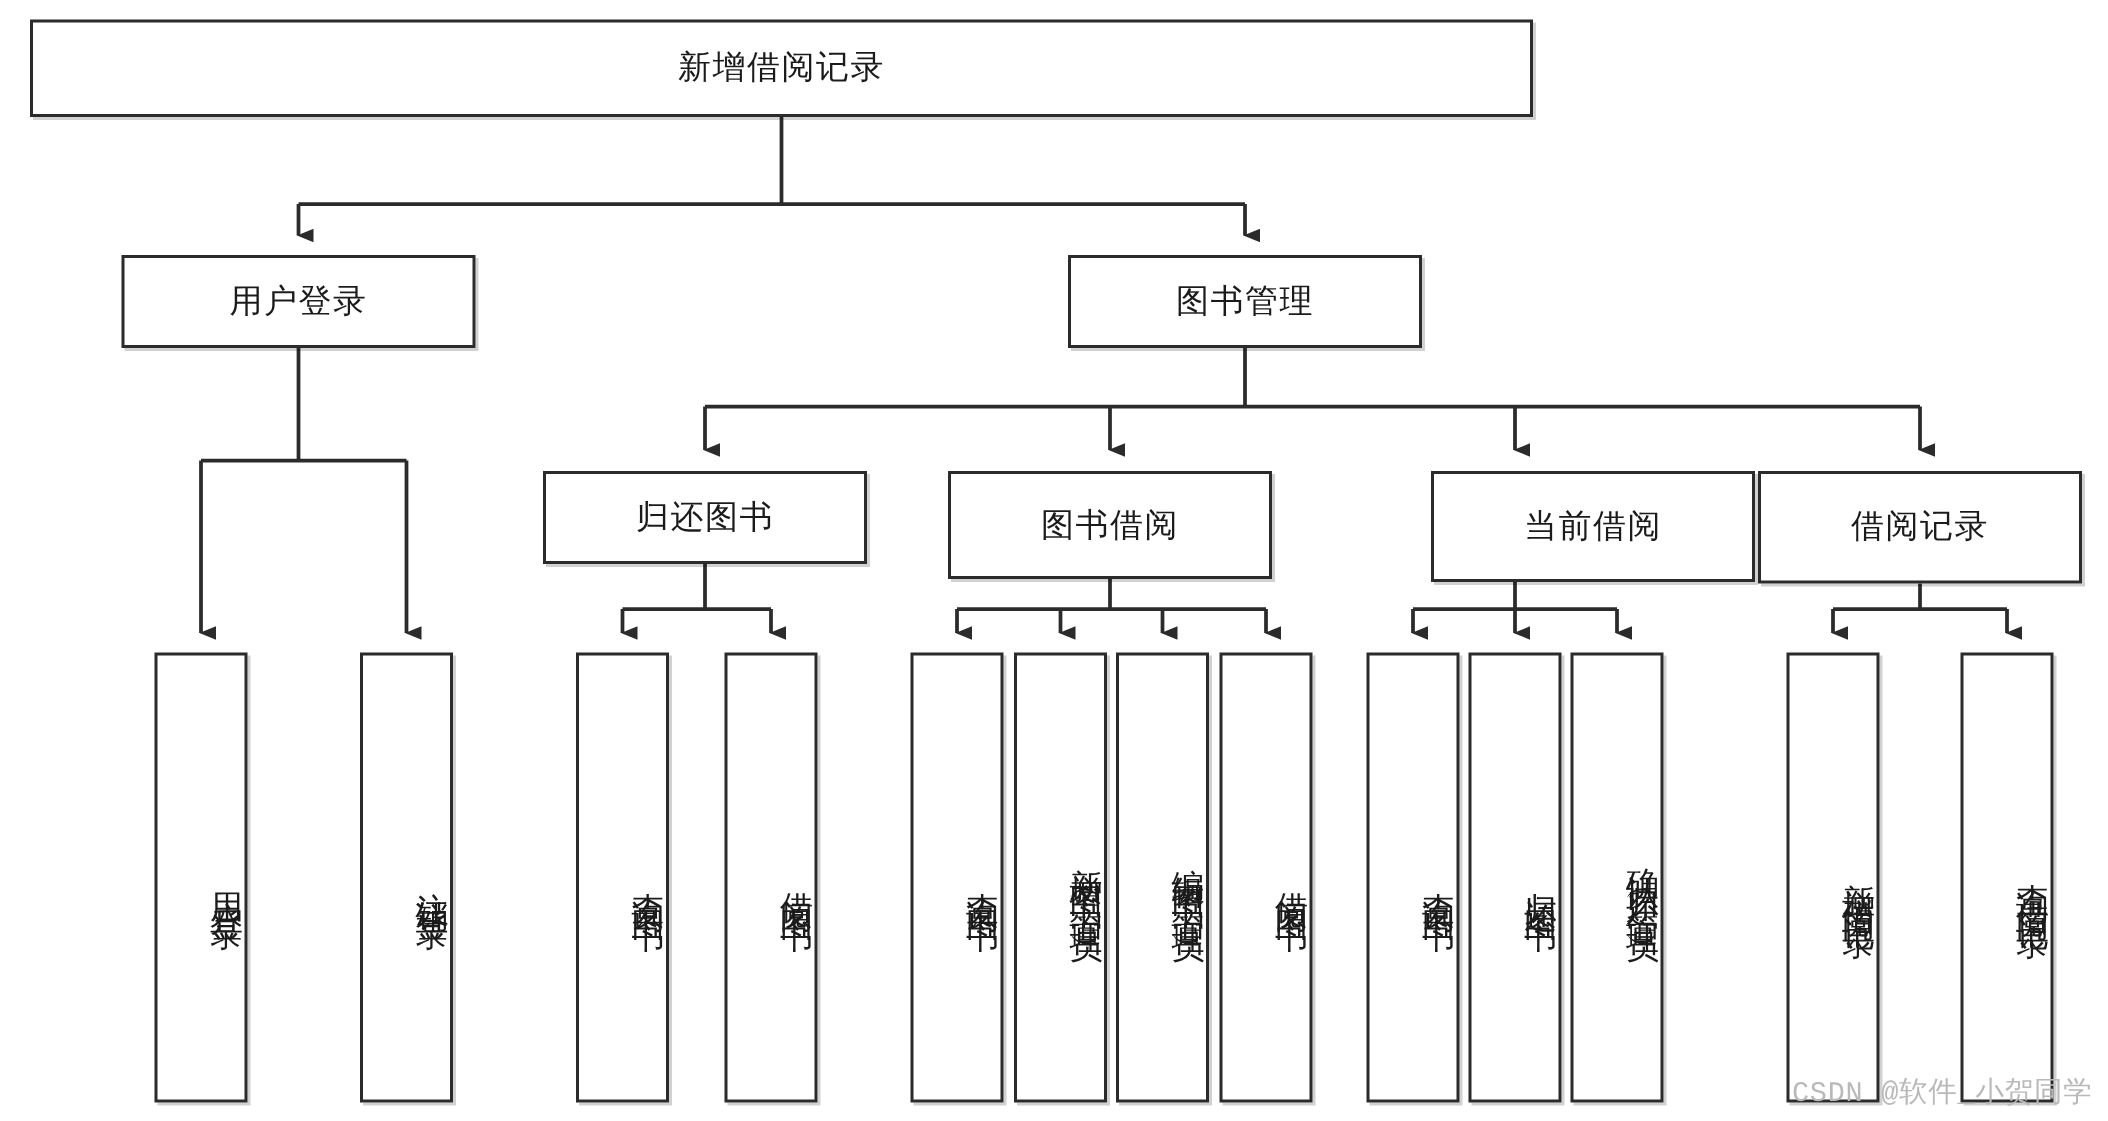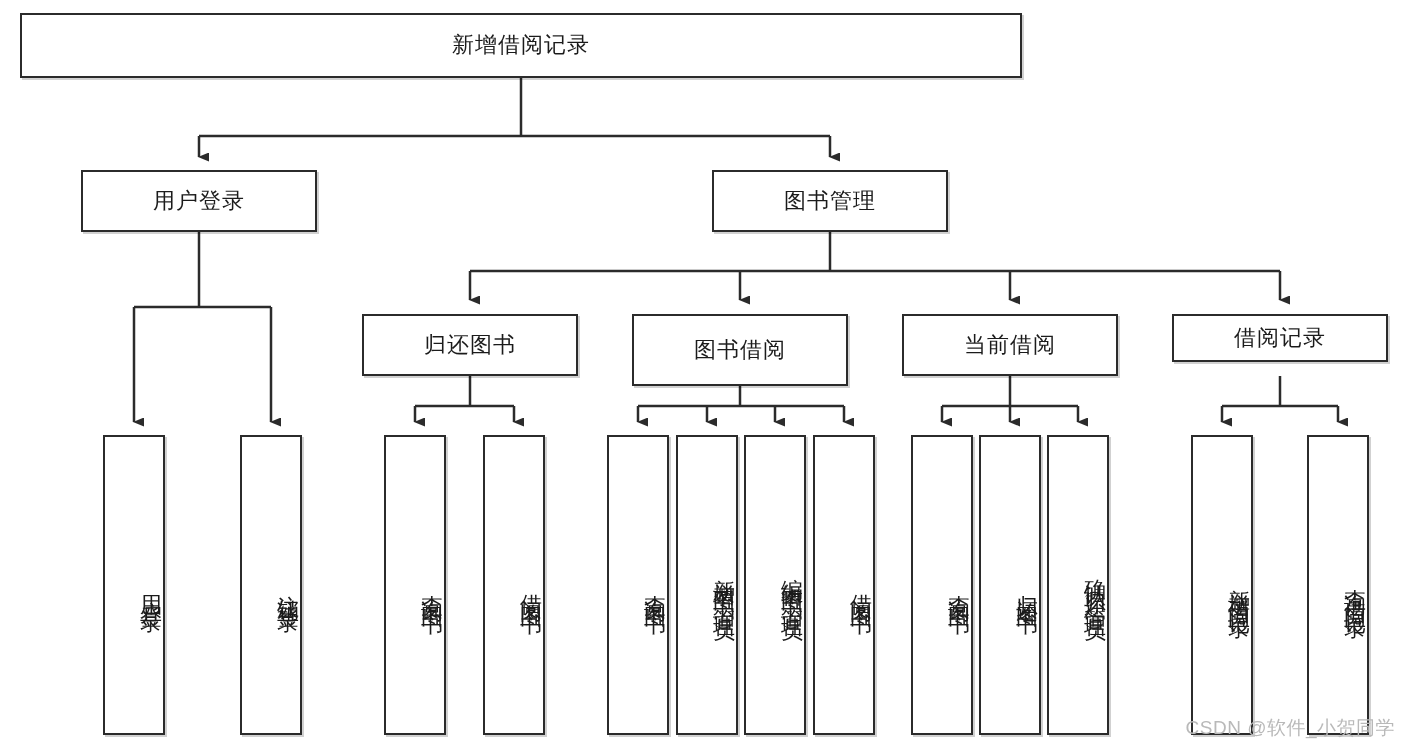--- a/index.html
+++ b/index.html
@@ -55,20 +55,21 @@
   .node-v.pad-top-0 { padding-top: 6px; }
   .watermark {
     position: absolute;
     right: 10px;
     bottom: 6px;
     font-size: 19px;
     color: #b9b9b9;
     letter-spacing: 0.5px;
     white-space: nowrap;
     user-select: none;
+    font-family: Liberation Mono, monospace;
   }
 </style>
 </head>
 <body>
 
 <div id="diagram-root">
 
   <svg id="tree-svg" viewBox="0 0 1405 747">
     <defs>
       <marker id="arrowhead" markerWidth="9" markerHeight="11" refX="4.5" refY="10" orient="auto" markerUnits="userSpaceOnUse">
@@ -119,22 +120,22 @@
     </g>
   </svg>
 
   <div class="node-box node-h" style="left:20px; top:13px; width:1002px; height:65px;">新增借阅记录</div>
 
   <div class="node-box node-h" style="left:81px; top:170px; width:236px; height:62px;">用户登录</div>
   <div class="node-box node-h" style="left:712px; top:170px; width:236px; height:62px;text-align:right;">图书管理</div>
 
   <div class="node-box node-h" style="left:362px; top:314px; width:216px; height:62px;">归还图书</div>
   <div class="node-box node-h" style="left:632px; top:314px; width:216px; height:72px;">图书借阅</div>
-  <div class="node-box node-h" style="left:902px; top:314px; width:216px; height:62px;">当前借阅</div>
-  <div class="node-box node-h" style="left:1172px; top:314px; width:216px; height:48px;">借阅记录</div>
+  <div class="node-box node-h" style="left:954px; top:314px; width:216px; height:74px;">当前借阅</div>
+  <div class="node-box node-h" style="left:1172px; top:314px; width:216px; height:75px;">借阅记录</div>
 
   <div class="node-box node-v" style="left:103px; top:435px; width:62px; height:300px;">用户登录</div>
   <div class="node-box node-v" style="left:240px; top:435px; width:62px; height:300px;">注销登录</div>
 
   <div class="node-box node-v" style="left:384px; top:435px; width:62px; height:300px;">查询图书</div>
   <div class="node-box node-v" style="left:483px; top:435px; width:62px; height:300px;">借阅图书</div>
 
   <div class="node-box node-v" style="left:607px; top:435px; width:62px; height:300px;">查询图书</div>
   <div class="node-box node-v pad-top-0" style="left:676px; top:435px; width:62px; height:300px;">新增图书（管理员）</div>
   <div class="node-box node-v pad-top-0" style="left:744px; top:435px; width:62px; height:300px;">编辑图书（管理员）</div>

